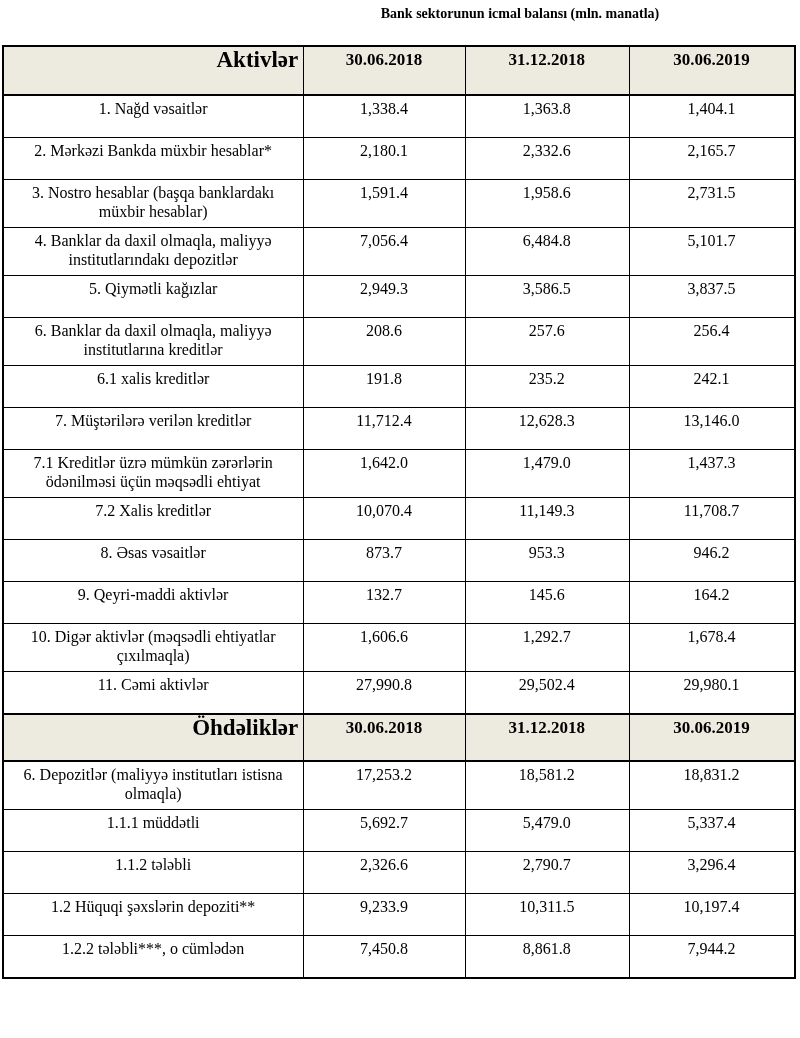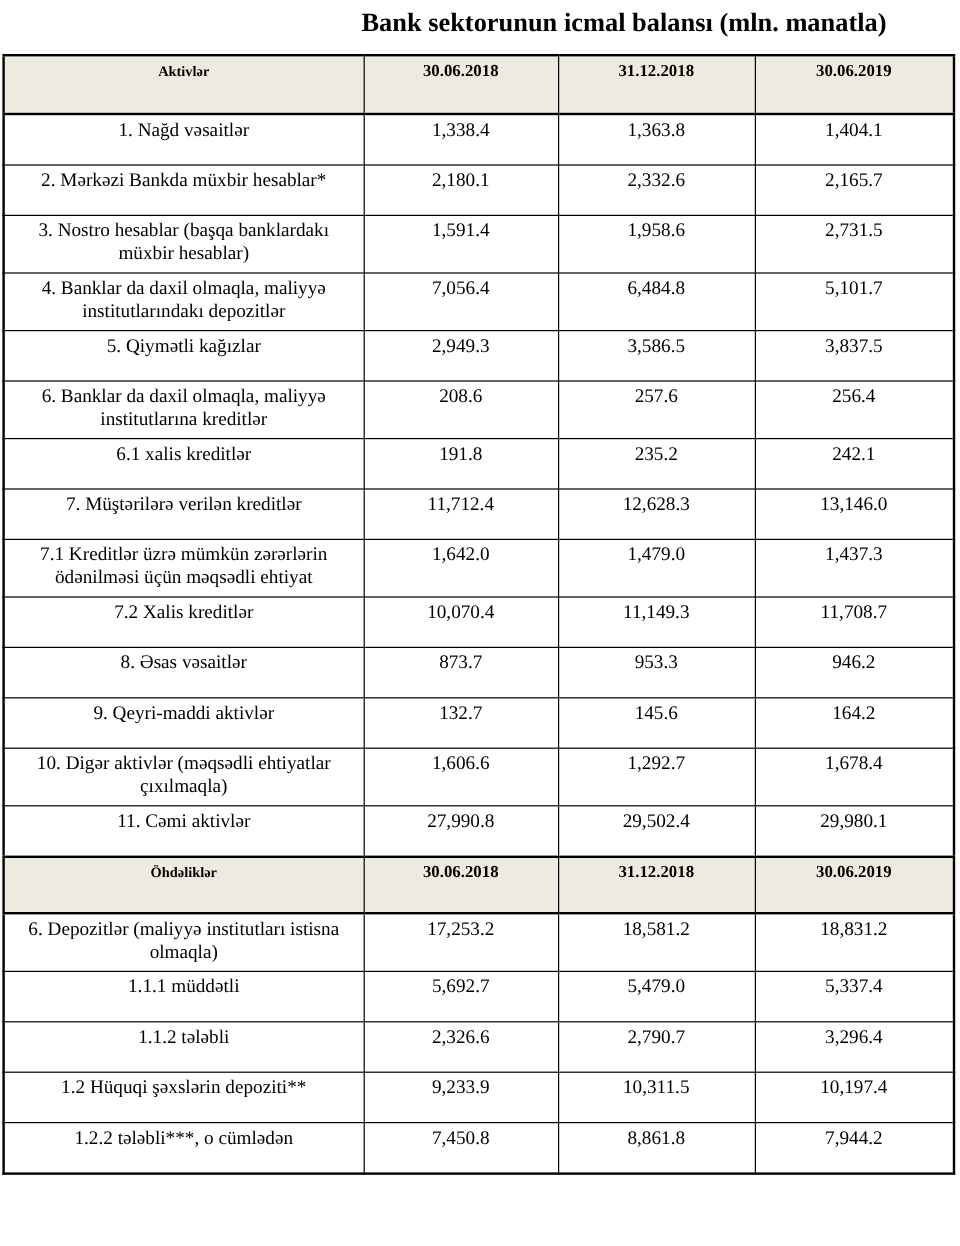--- a/index.html
+++ b/index.html
@@ -17,21 +17,21 @@
     height: 1038px;
     position: relative;
     background: #ffffff;
     overflow: hidden;
   }
   .doc-title {
     padding-left: 240px;
     width: 560px;
     text-align: center;
     font-weight: bold;
-    font-size: 22px;
+    font-size: 14px;
     padding-top: 6px;
     height: 39px;
     box-sizing: content-box;
     white-space: nowrap;
   }
   table.balance {
     border-collapse: collapse;
     margin-left: 2px;
     width: 794px;
     table-layout: fixed;
@@ -43,32 +43,32 @@
     border: 2px solid #000000;
   }
   td, th {
     vertical-align: top;
     padding: 3px 5px 2px 4px;
     font-size: 16px;
     line-height: 19px;
     overflow: hidden;
   }
   th.section-label {
-    text-align: center;
-    font-size: 12px;
+    text-align: right;
+    font-size: 23px;
   }
   tr.section-header th {
     background: #edeadf;
     border-bottom: 2px solid #000000;
     border-top: 2px solid #000000;
     font-weight: bold;
     height: 40px;
   }
   tr.section-header.first th { height: 42px; }
-  th.date-col { text-align: center; font-size: 14px; }
+  th.date-col { text-align: center; font-size: 17px; }
   td.label-cell { text-align: center; }
   td.value-cell { text-align: center; }
   tr.data-row td { height: 36px; }
   tr.two-line td { height: 42px; }
   .bold { font-weight: normal; }
 </style>
 </head>
 <body>
 
 <div class="page">

